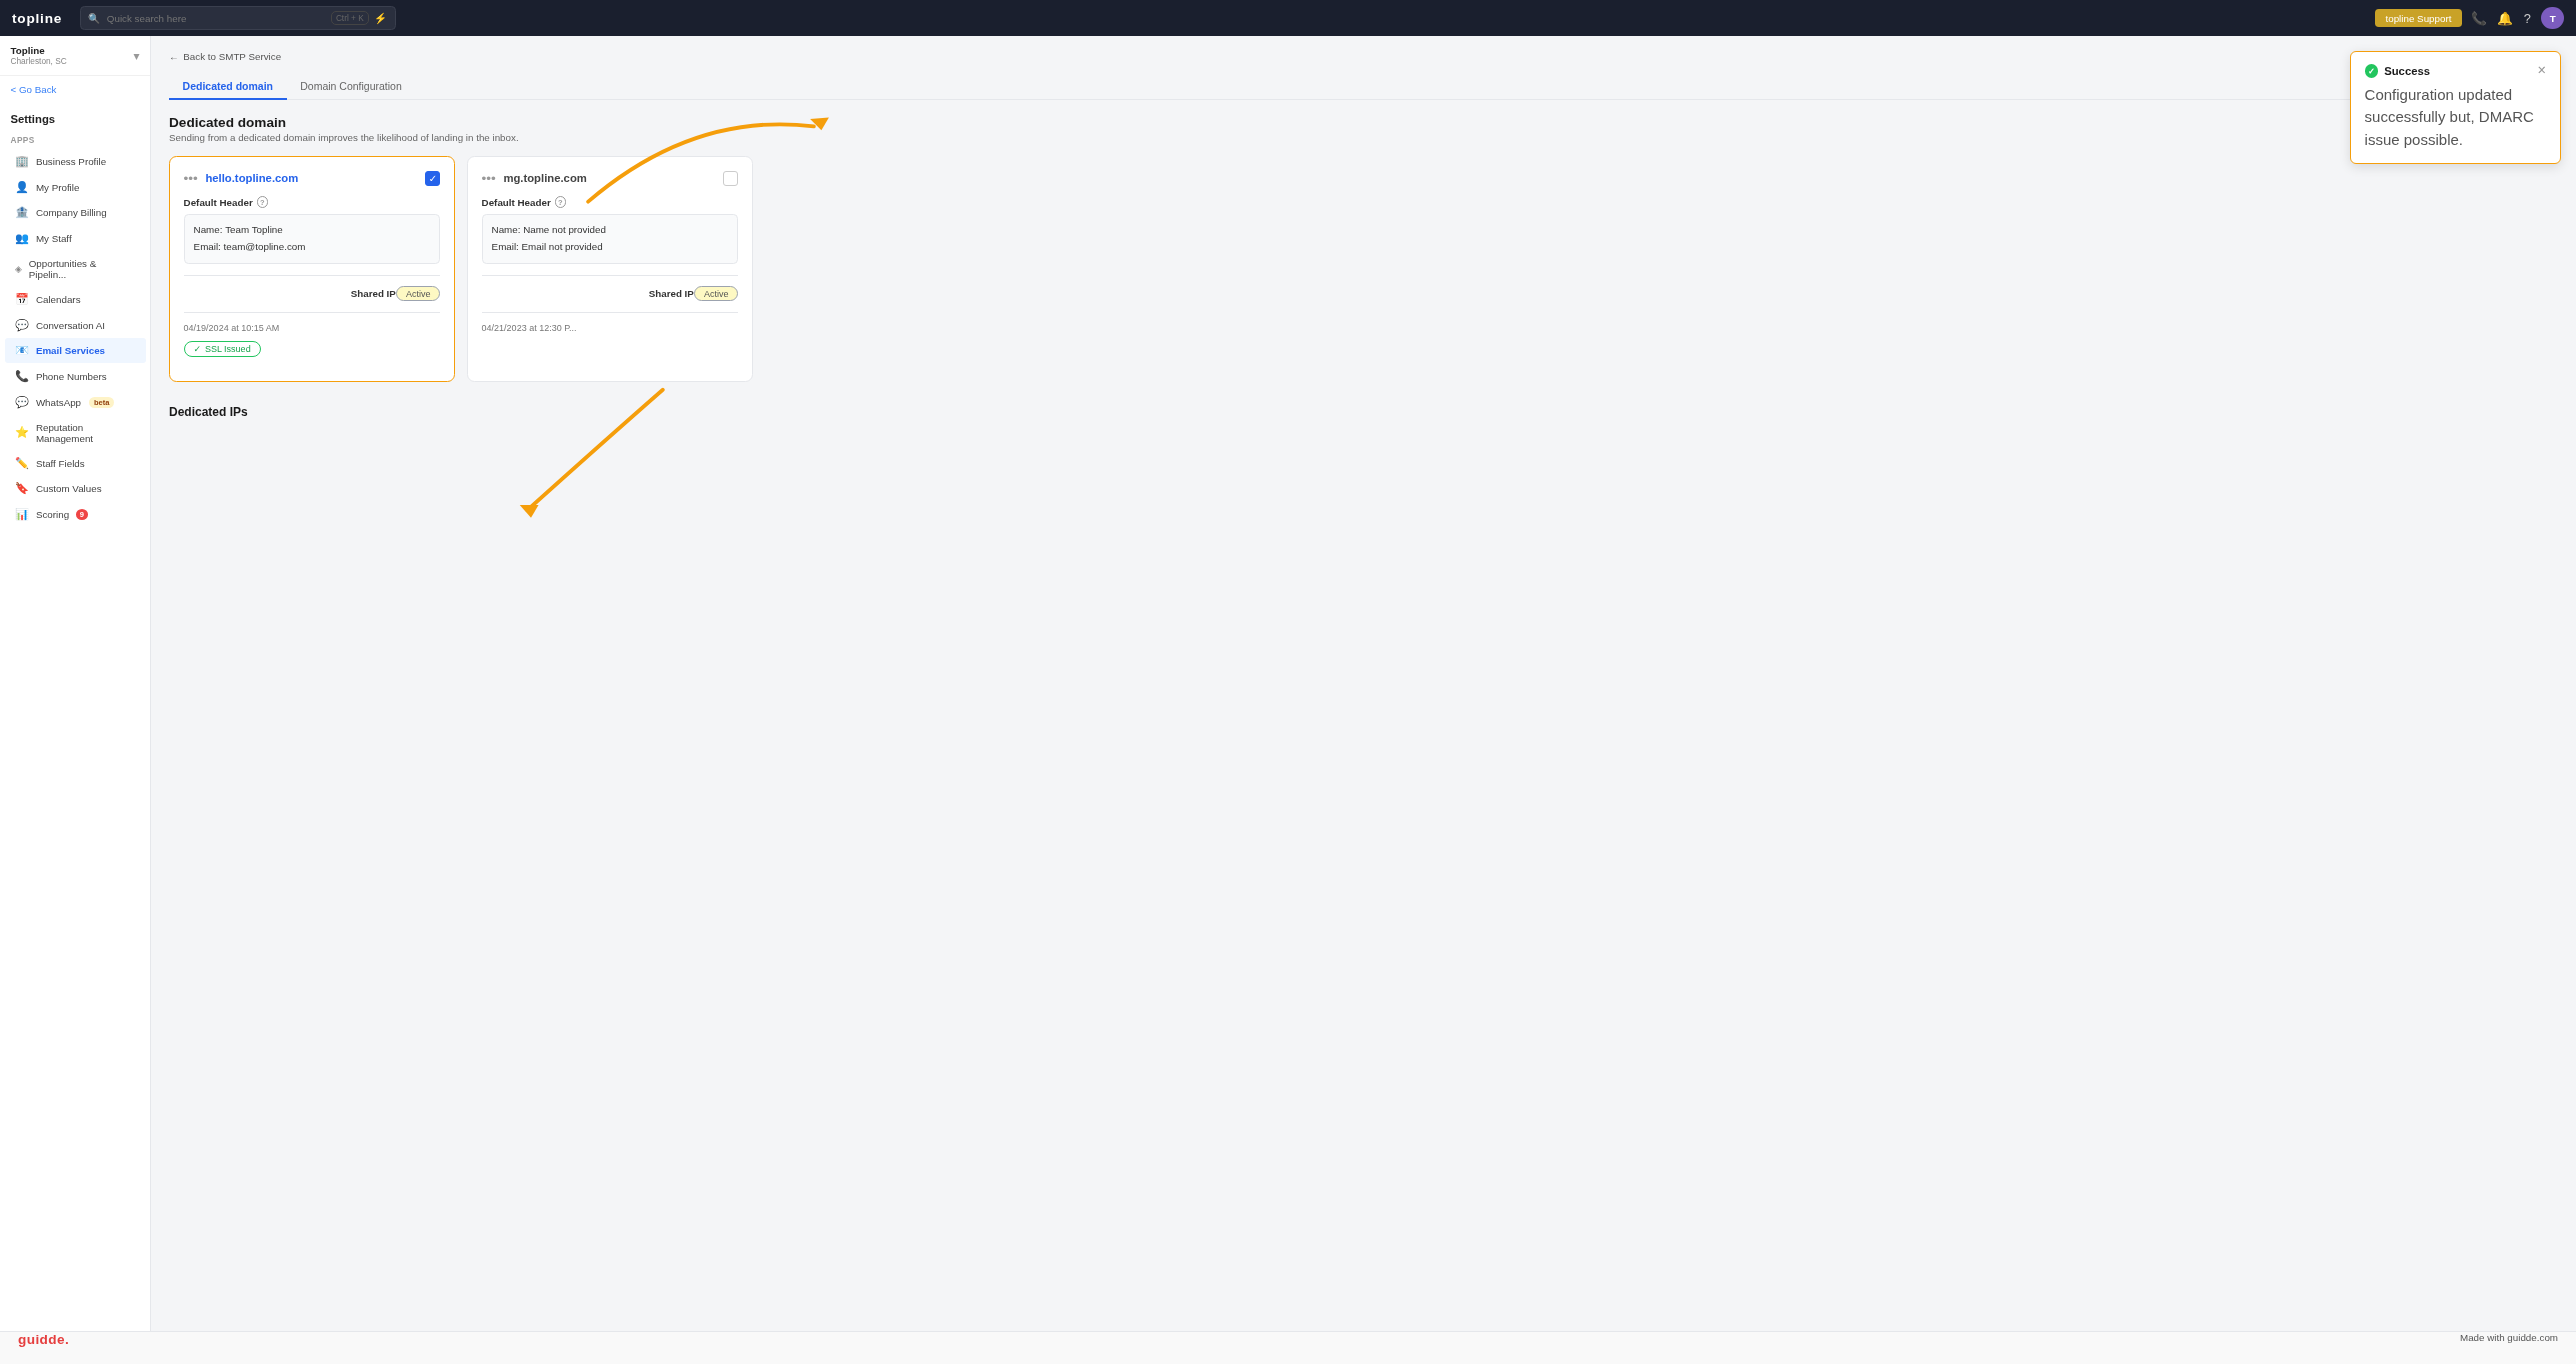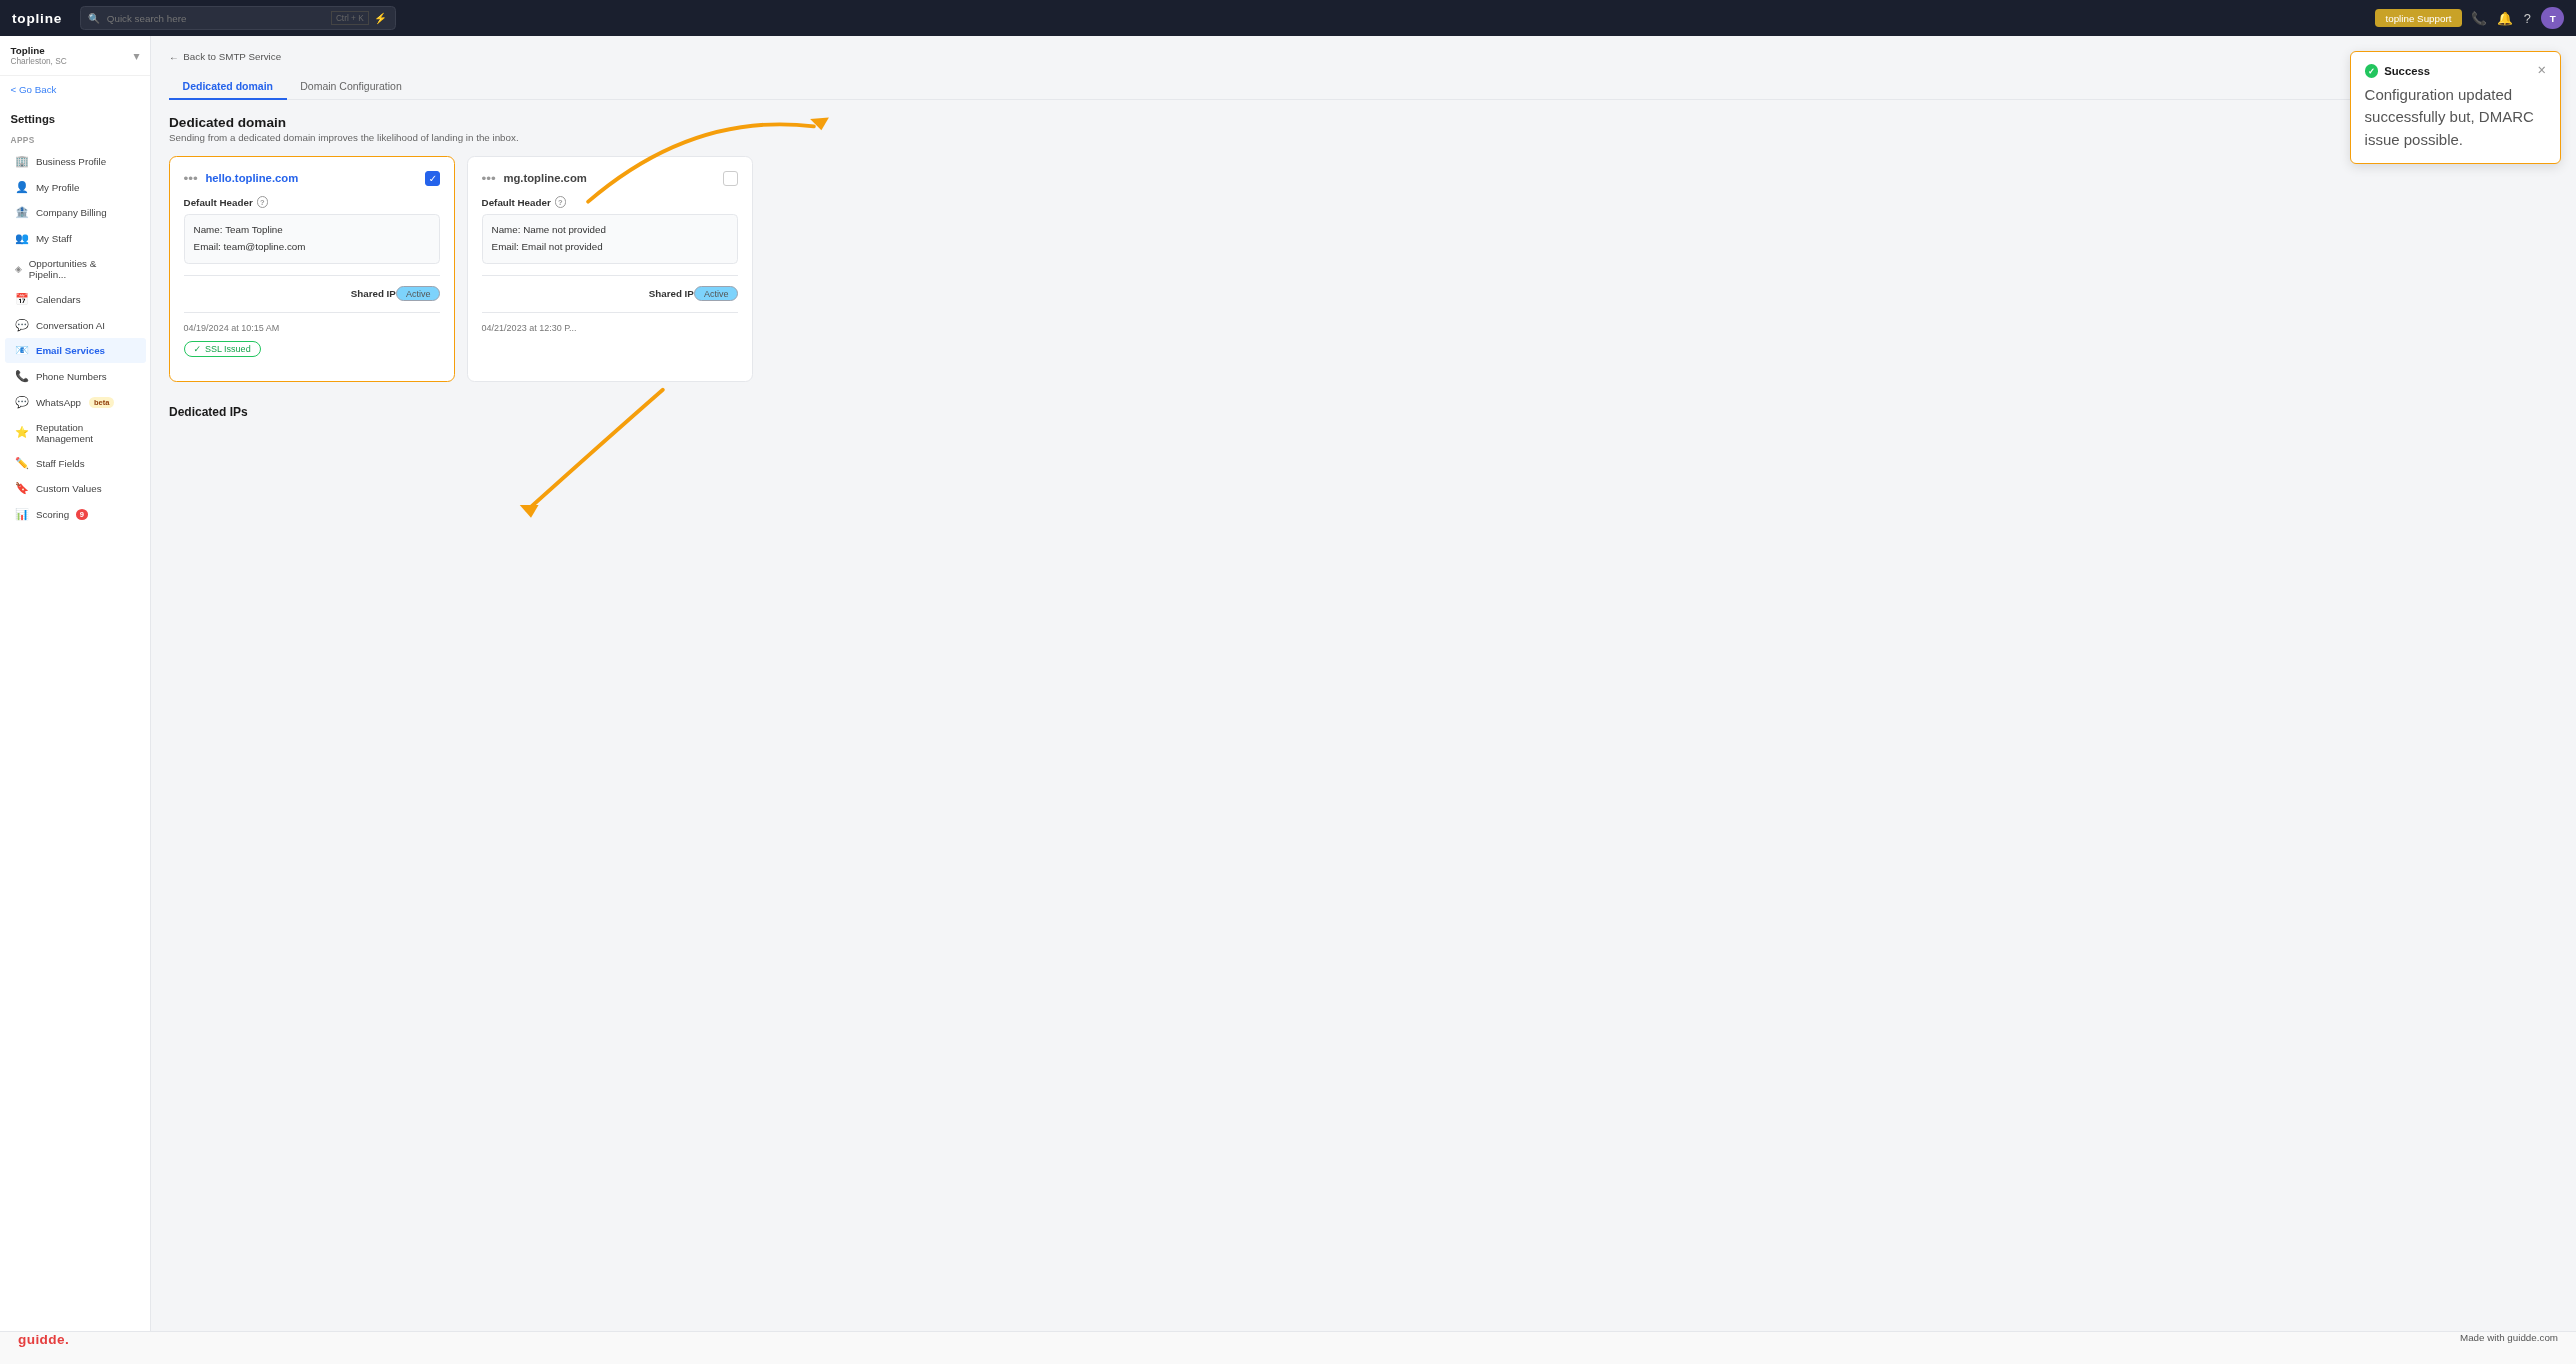--- a/index.html
+++ b/index.html
@@ -40,21 +40,21 @@
       border: none;
       outline: none;
       color: #aaa;
       font-size: 9.8px;
       flex: 1;
     }
     .topnav-search-shortcut {
       color: #666;
       font-size: 8.3px;
       border: 0.8px solid #444;
-      border-radius: 0;
+      border-radius: 5px;
       padding: 0.8px 3.8px;
     }
     .topnav-spacer { flex: 1; }
     .topnav-support-btn {
       background: #c9a227;
       color: #fff;
       border: none;
       border-radius: 3.8px;
       padding: 3.8px 10.5px;
       font-size: 9.8px;
@@ -324,21 +324,21 @@
     .divider { border: none; border-top: 0.8px solid #e5e7eb; margin: 10.5px 0; }
 
     .shared-ip-row {
       display: flex;
       align-items: center;
       justify-content: flex-end;
       margin-bottom: 7.5px;
     }
     .shared-ip-label { font-size: 9.8px; font-weight: 600; color: #333; }
     .active-badge {
-      background: #7dd3fc;
+      background: #fef9c3;
       border: 1.1px solid #9ca3af;
       color: #555;
       border-radius: 15px;
       font-size: 9px;
       padding: 1.5px 9px;
       font-weight: 500;
     }
     .date-text { font-size: 9px; color: #777; margin-top: 4.5px; margin-bottom: 7.5px; }
     .ssl-badge {
       display: inline-flex;

